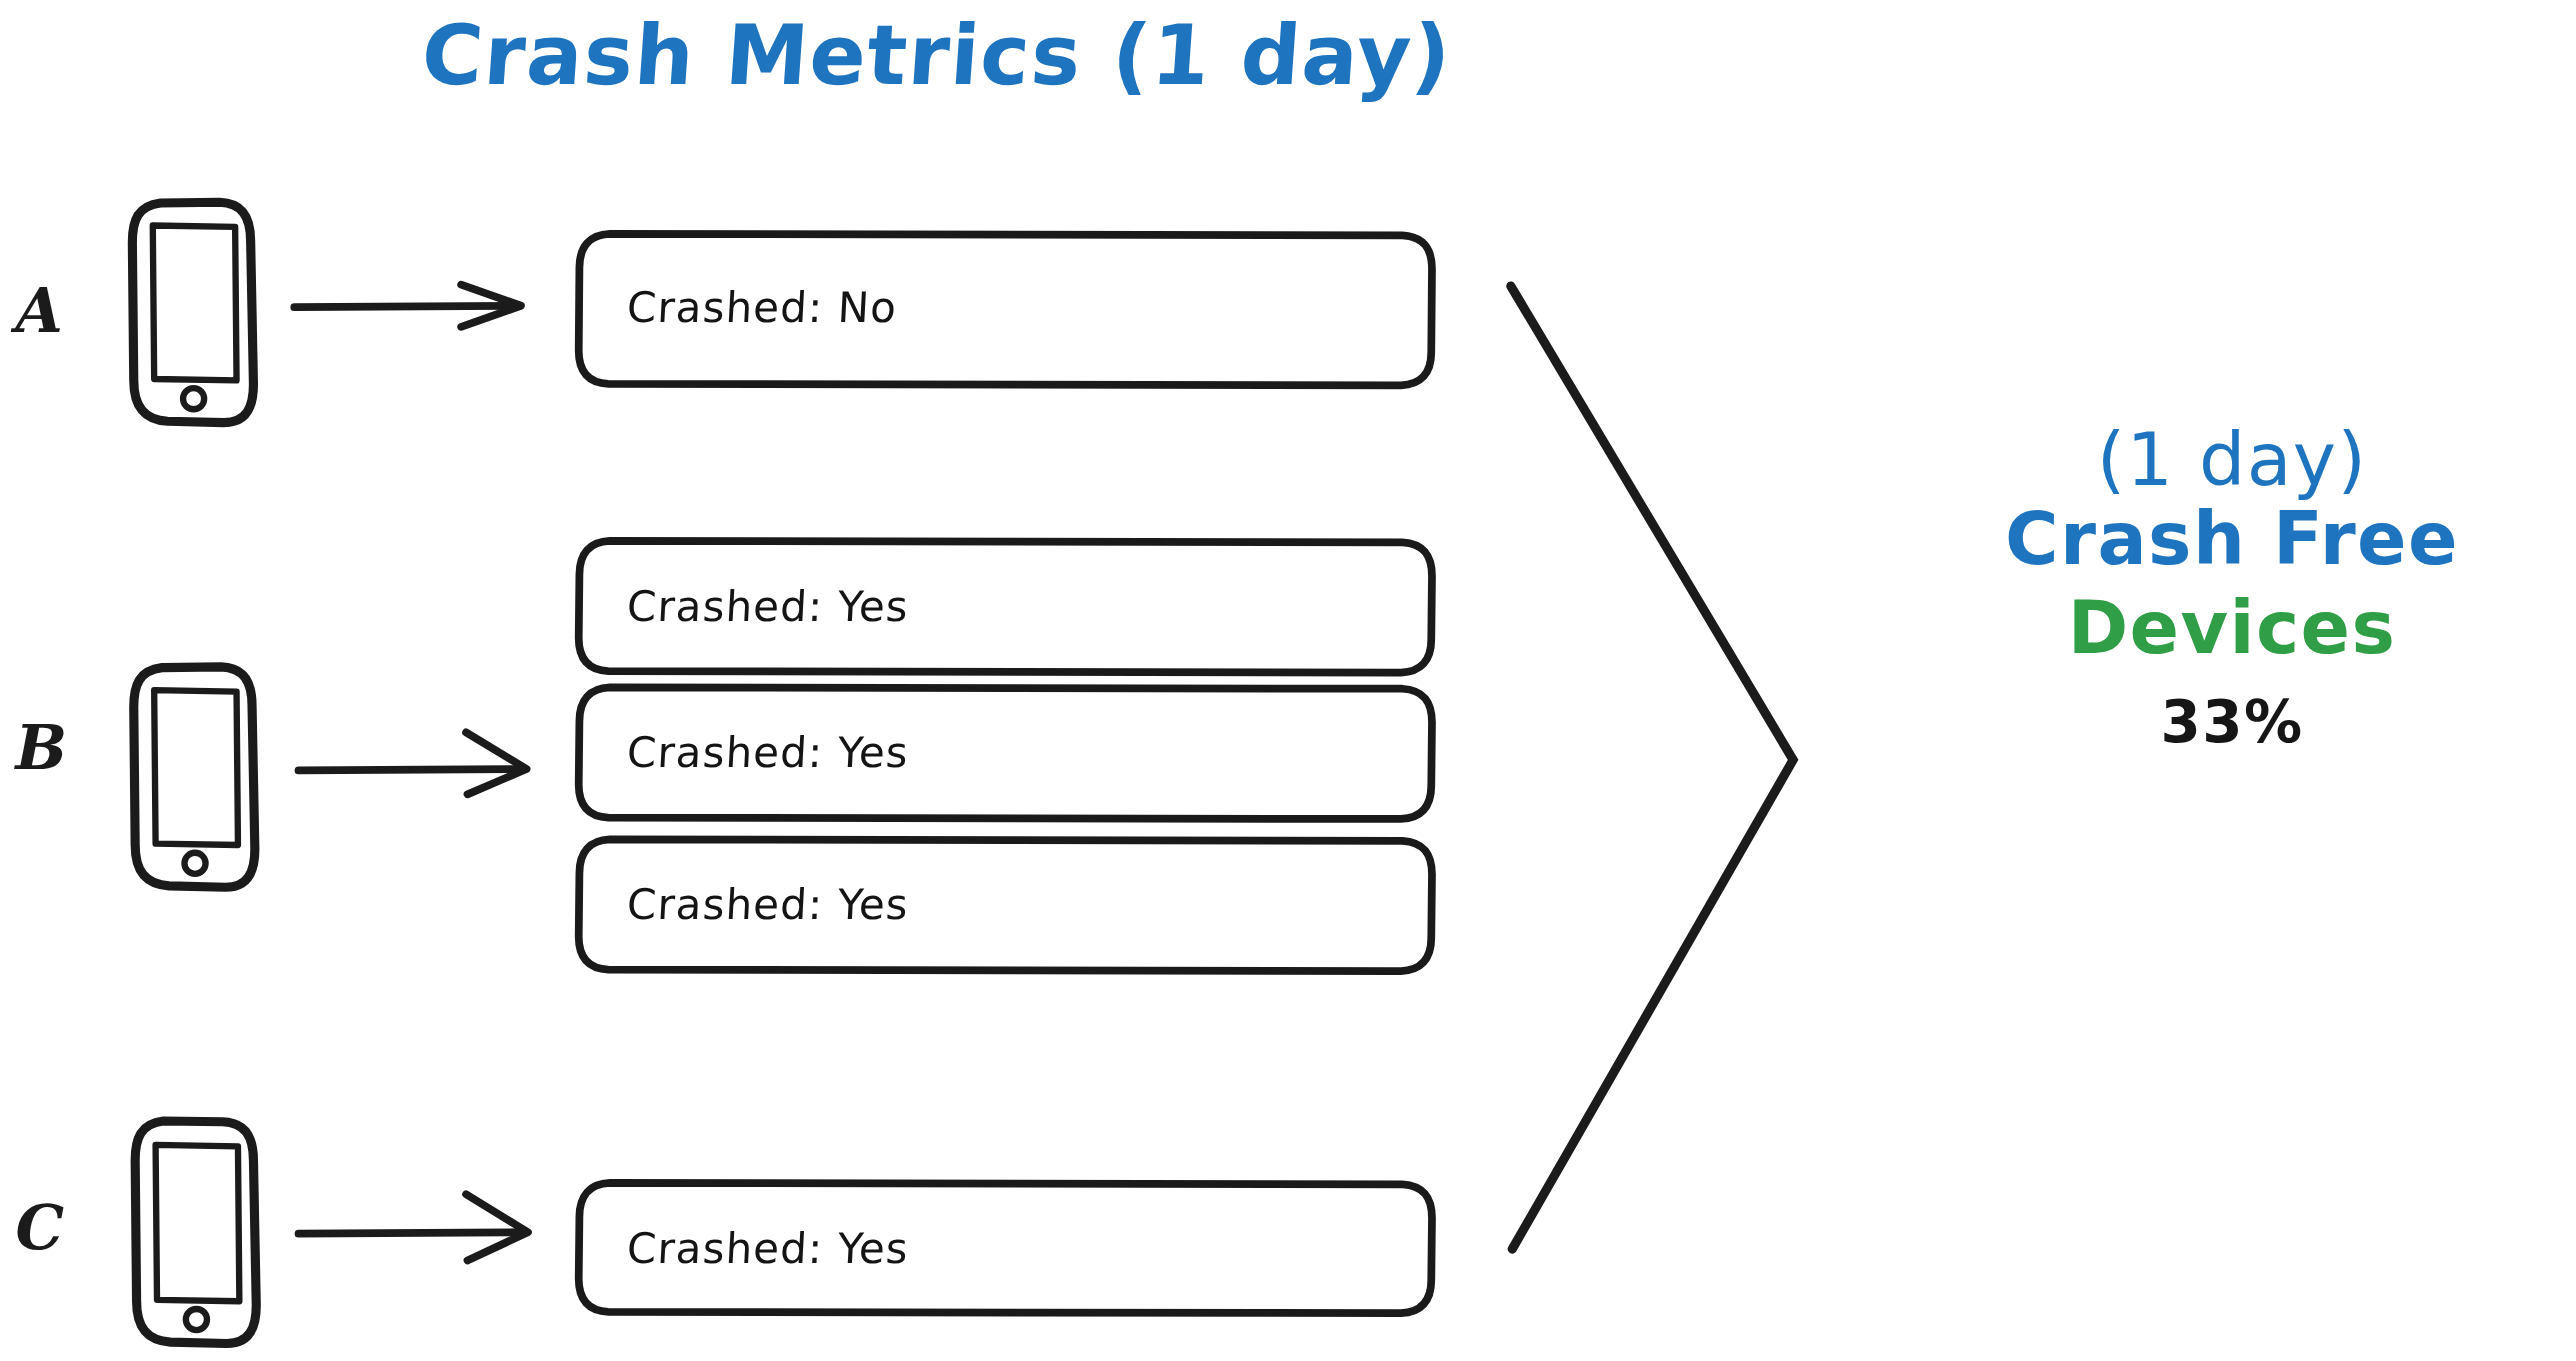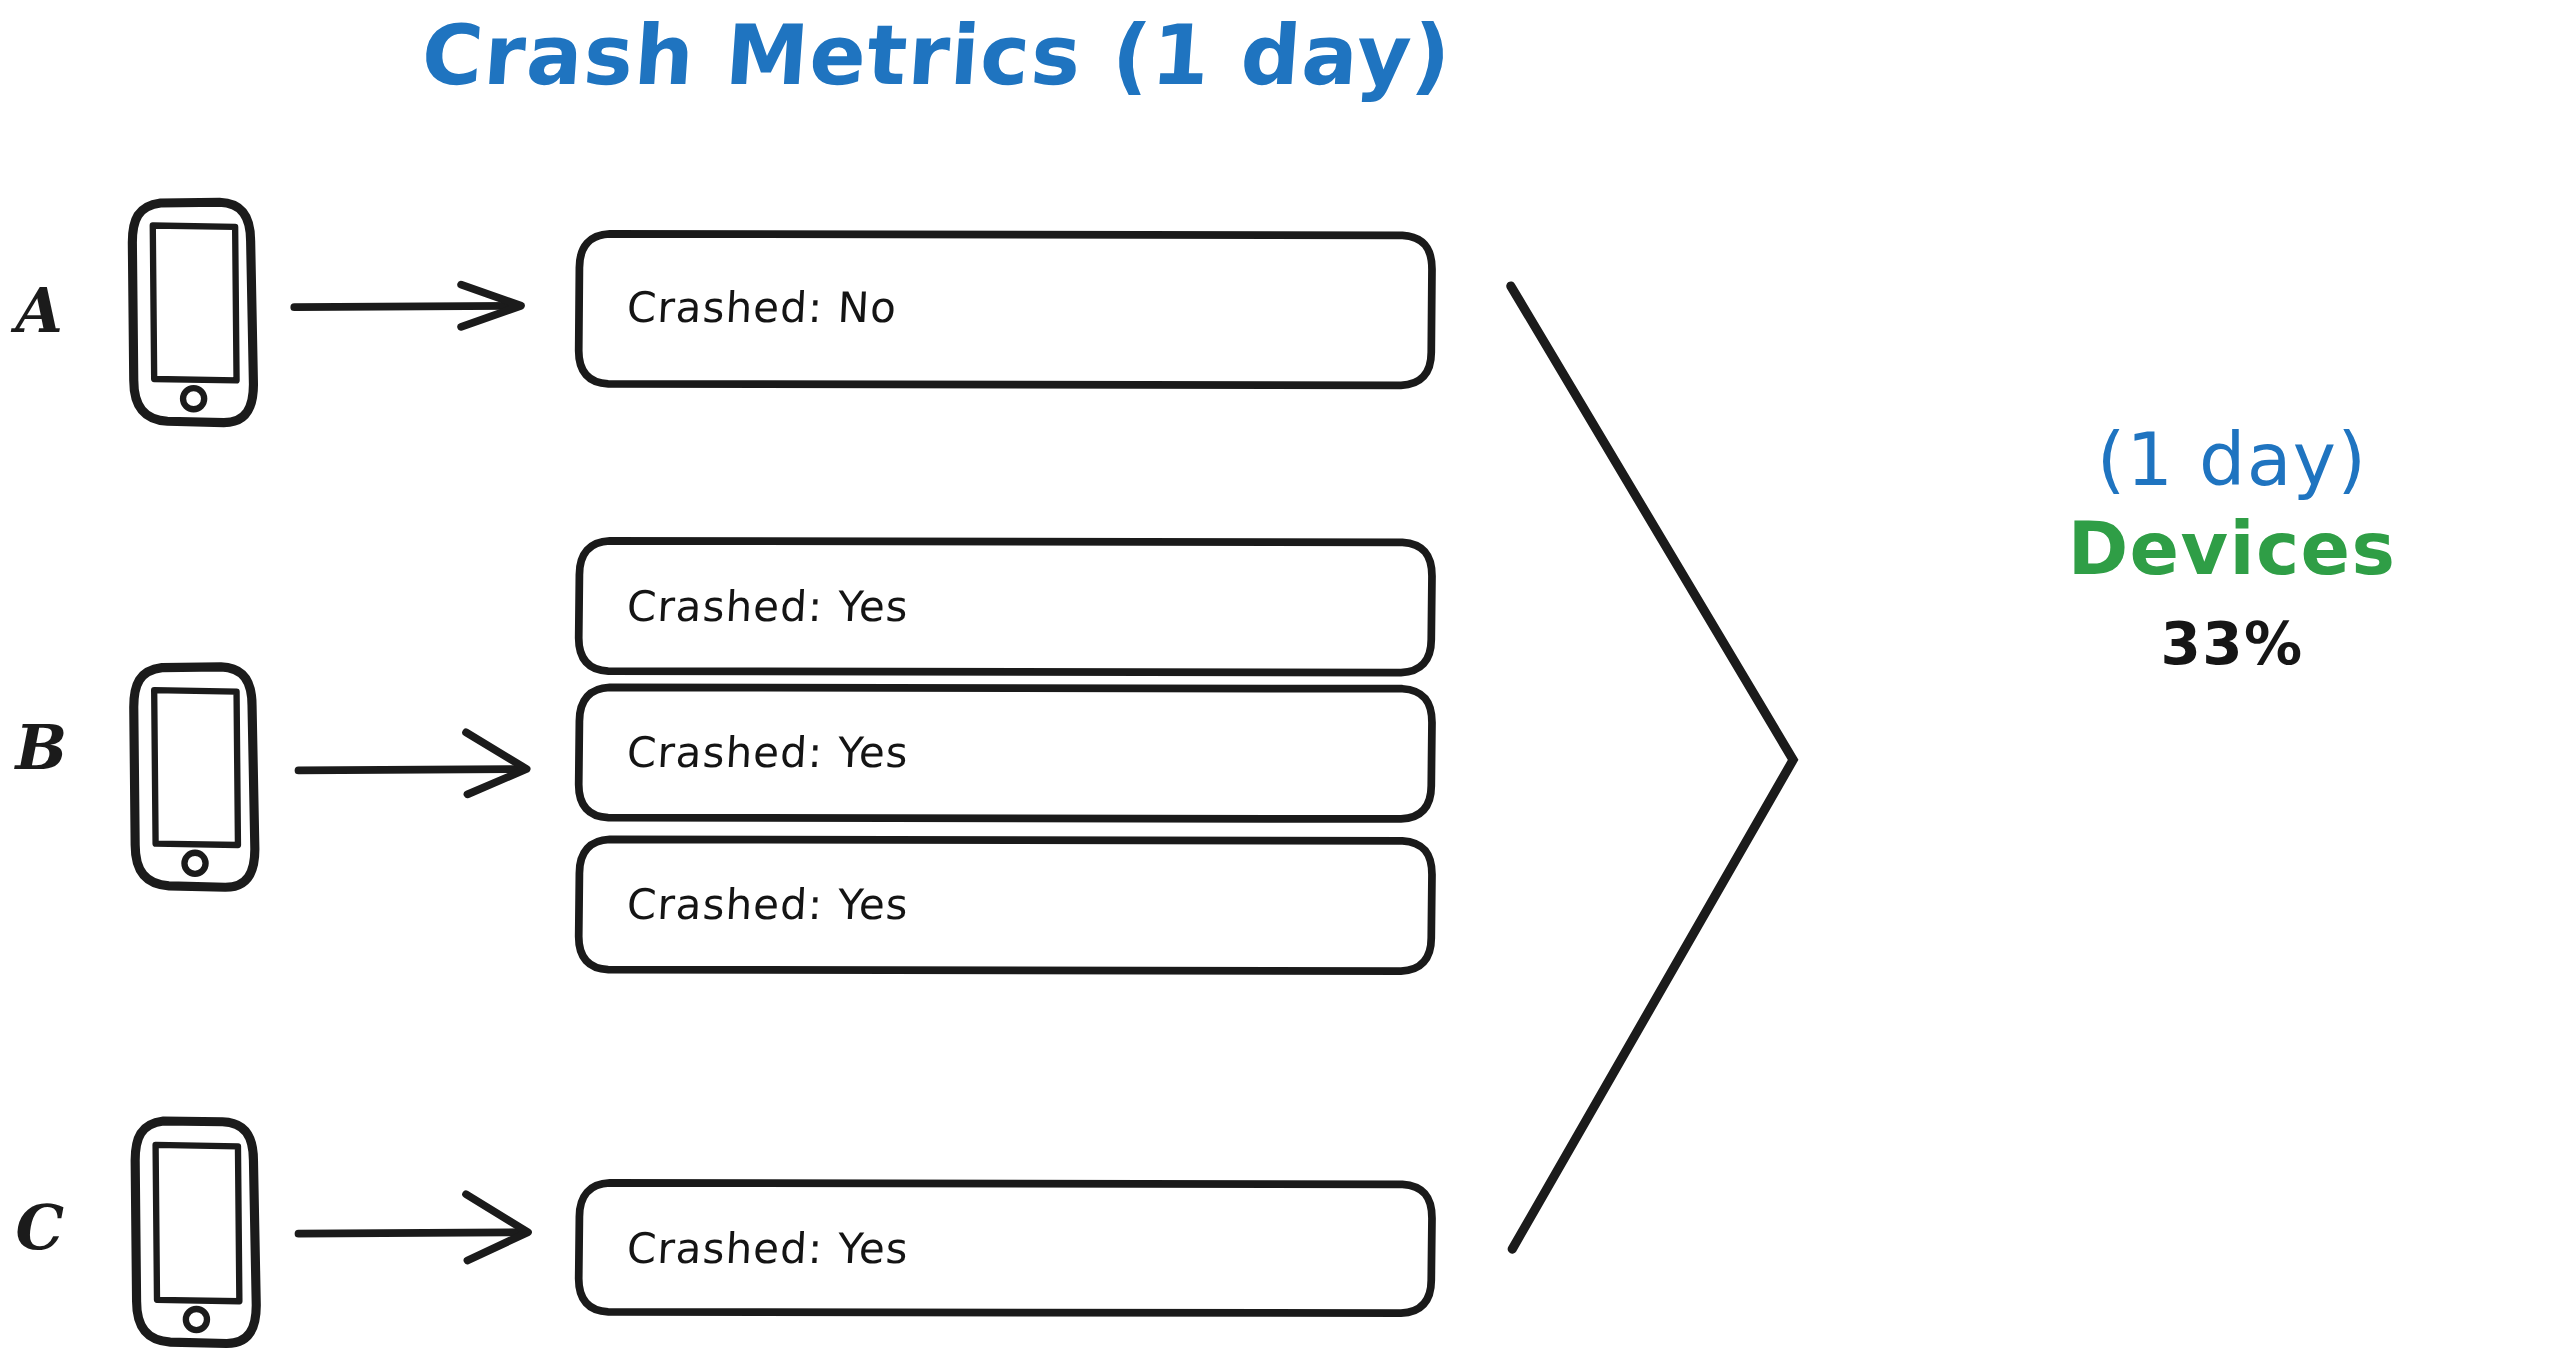--- a/index.html
+++ b/index.html
@@ -175,18 +175,19 @@
   <div class="txt card-label" style="left:627px; top:287px;">Crashed: No</div>
 
   <div class="txt card-label" style="left:627px; top:586px;">Crashed: Yes</div>
   <div class="txt card-label" style="left:627px; top:732px;">Crashed: Yes</div>
   <div class="txt card-label" style="left:627px; top:884px;">Crashed: Yes</div>
 
   <div class="txt card-label" style="left:627px; top:1228px;">Crashed: Yes</div>
 
   <div class="summary">
     <div class="sum-day">(1 day)</div>
+    <div class="sum-crashfree">Crash Free</div>
     <div class="sum-devices">Devices</div>
     <div class="sum-pct">33%</div>
   </div>
 
 </div>
 
 
 </body></html>

